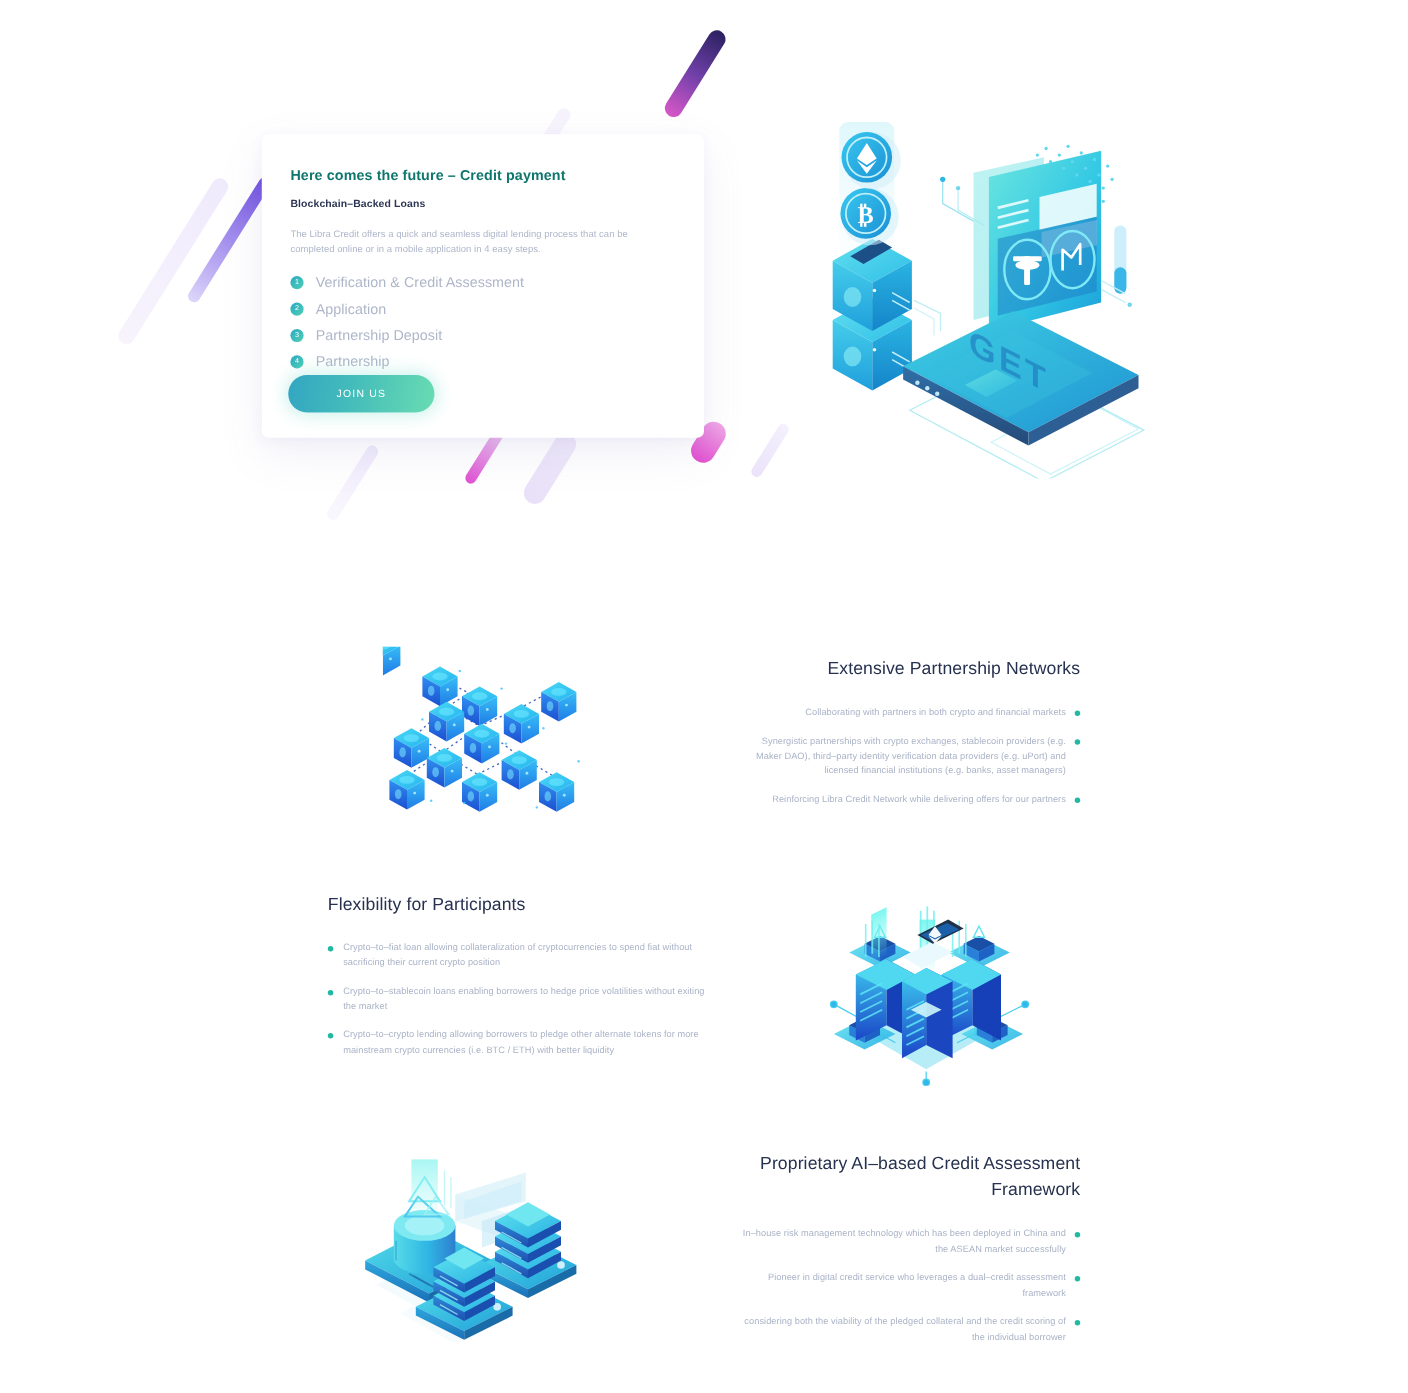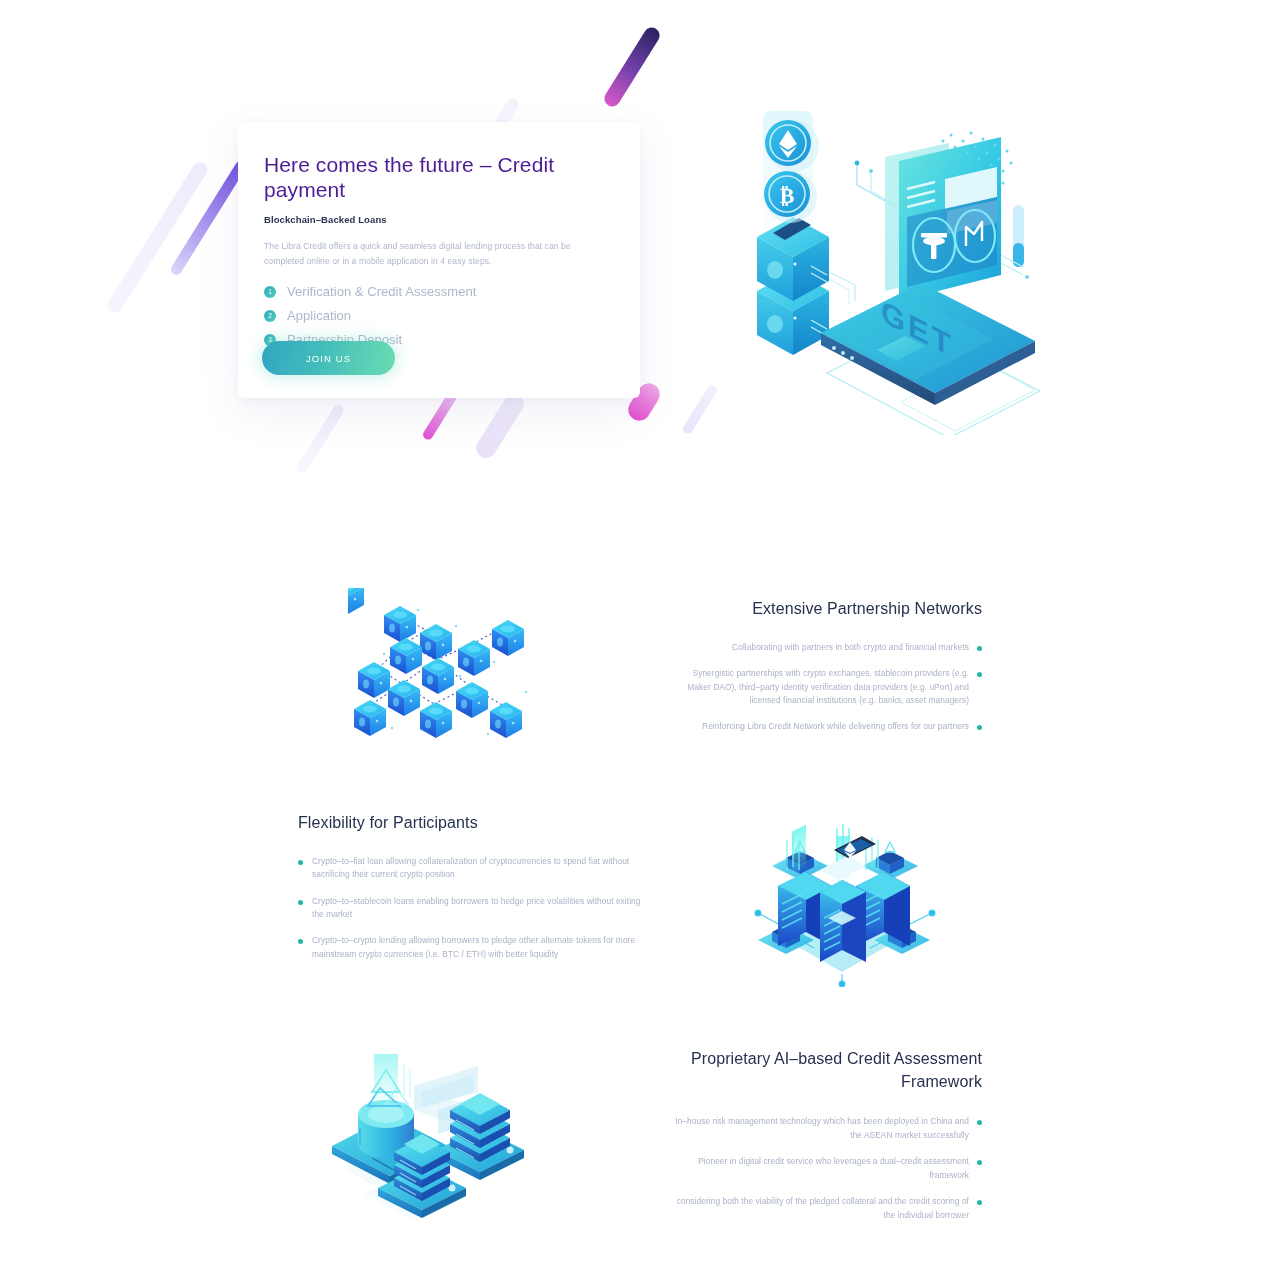--- a/index.html
+++ b/index.html
@@ -21,21 +21,21 @@
 
   .hero-card {
     position:absolute; left:238px; top:122px;
     width:402px; height:276px;
     background:#ffffff;
     border-radius:6px;
     box-shadow:0 14px 40px rgba(120,110,180,0.10), 0 2px 10px rgba(120,110,180,0.06);
     padding:30px 28px 0 26px;
   }
   .hero-title {
-    font-size:21px; font-weight:400; color:#4c1d95;
+    font-size:13px; font-weight:700; color:#0f766e;
     letter-spacing:.1px; line-height:1.2;
   }
   .hero-subtitle {
     margin-top:12px;
     font-size:9.5px; font-weight:700; color:#2b3453; letter-spacing:.1px;
   }
   .hero-body {
     margin-top:14px;
     font-size:8.6px; line-height:1.65; color:#aeb6c9; letter-spacing:.05px;
     max-width:352px;
@@ -141,21 +141,21 @@
         <div class="step">
           <div class="step-badge">2</div>
           <div class="step-label">Application</div>
         </div>
         <div class="step">
           <div class="step-badge">3</div>
           <div class="step-label">Partnership Deposit</div>
         </div>
         <div class="step">
           <div class="step-badge">4</div>
-          <div class="step-label">Flexibility</div>
+          <div class="step-label">Partnership</div>
         </div>
       </div>
     </div>
 
     <button class="join-btn">JOIN US</button>
 
     <svg class="illus" style="left:735px;top:105px;" width="320" height="330" viewBox="0 0 320 330">
       <defs>
         <linearGradient id="gCoinCol" x1="0" y1="0" x2="0" y2="1">
           <stop offset="0%" stop-color="#d9f6fb" stop-opacity=".85"></stop>

